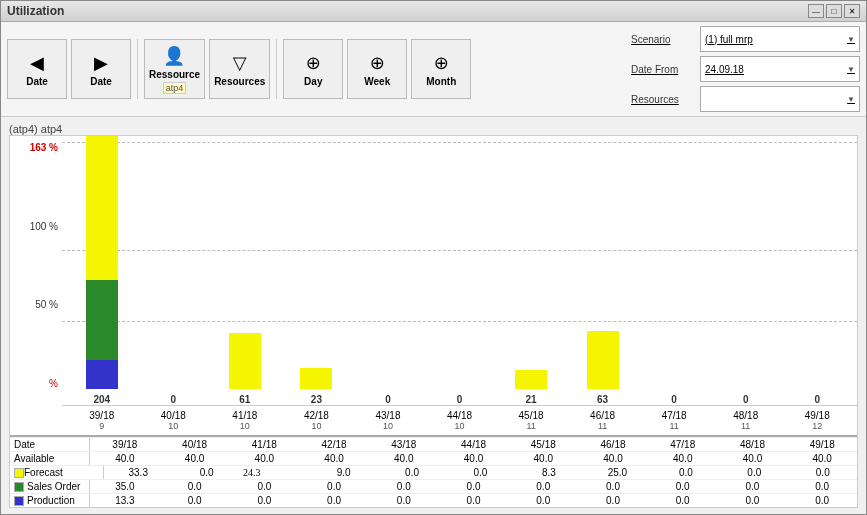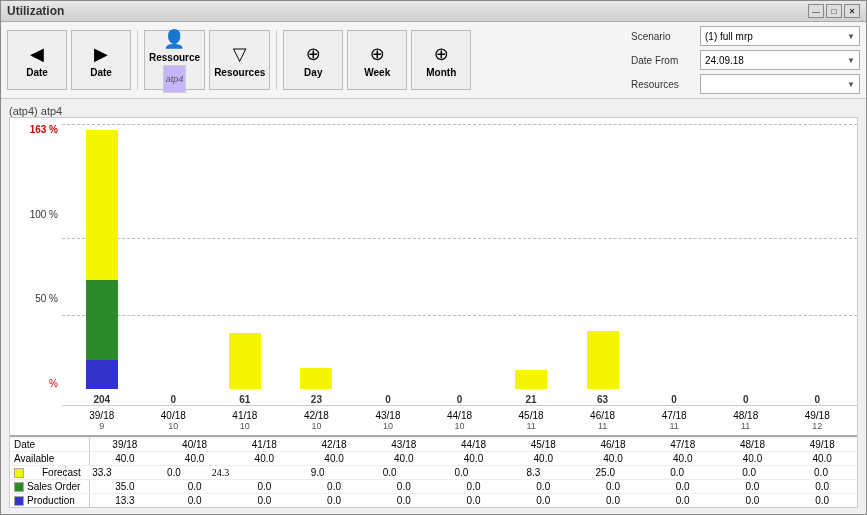--- a/index.html
+++ b/index.html
@@ -6,25 +6,25 @@
     body { font-family: Arial, sans-serif; font-size: 11px; background: #f0f0f0; }
     .window { width: 867px; height: 515px; background: #f0f0f0; border: 1px solid #888; display: flex; flex-direction: column; }
     .title-bar { background: linear-gradient(to bottom, #e8e8e8, #d0d0d0); border-bottom: 1px solid #aaa; padding: 3px 6px; display: flex; align-items: center; justify-content: space-between; }
     .title-bar-text { font-size: 12px; font-weight: bold; color: #333; }
     .title-bar-buttons { display: flex; gap: 2px; }
     .title-bar-btn { width: 16px; height: 14px; border: 1px solid #888; background: #ddd; font-size: 8px; display: flex; align-items: center; justify-content: center; cursor: pointer; }
     .toolbar { background: #f5f5f5; border-bottom: 1px solid #ccc; padding: 4px 6px; display: flex; align-items: center; gap: 4px; }
     .tool-btn { display: flex; flex-direction: column; align-items: center; justify-content: center; min-width: 60px; height: 60px; border: 1px solid #bbb; background: #efefef; cursor: pointer; padding: 4px; font-size: 10px; }
     .tool-btn .icon { font-size: 18px; margin-bottom: 2px; }
     .tool-btn .label { font-size: 10px; font-weight: bold; }
-    .tool-btn .sub { font-size: 9px; color: #555; background: #c4b5fd; padding: 8px 2px; border: 1px solid #ccc; margin-top: 2px; font-style: italic; }
-    .toolbar-right { margin-left: auto; display: flex; flex-direction: column; gap: 4px; }
+    .tool-btn .sub { font-size: 9px; color: #555; background: #fef9c3; padding: 0 2px; border: 1px solid #ccc; margin-top: 2px; }
+    .toolbar-right { margin-left: auto; display: flex; flex-direction: column; gap: 4px; text-decoration: underline; }
     .field-row { display: flex; align-items: center; gap: 4px; }
     .field-label { font-size: 10px; width: 65px; color: #333; }
-    .field-value { display: flex; align-items: center; border: 1px solid #aaa; background: white; height: 20px; padding: 0 4px; font-size: 10px; min-width: 160px; }
+    .field-value { display: flex; align-items: center; border: 1px solid #aaa; background: white; height: 26px; padding: 0 4px; font-size: 10px; min-width: 160px; }
     .field-value .dropdown-arrow { margin-left: auto; font-size: 8px; color: #555; cursor: pointer; }
     .main { flex: 1; display: flex; flex-direction: column; padding: 6px 8px; overflow: hidden; }
     .chart-title { font-size: 11px; color: #444; margin-bottom: 0; }
     .footer { font-size: 9px; color: #555; padding: 2px 4px; background: white; border-top: 1px solid #ccc; }
     .separator { width: 1px; background: #ccc; margin: 0 2px; height: 60px; }
   </style>
 </head>
 <body>
 
 <div class="window">
@@ -243,21 +243,21 @@
             <div style="flex: 1 1 0%; text-align: center; padding: 1px 2px; font-size: 10px;">40.0</div>
             <div style="flex: 1 1 0%; text-align: center; padding: 1px 2px; font-size: 10px;">40.0</div>
             <div style="flex: 1 1 0%; text-align: center; padding: 1px 2px; font-size: 10px;">40.0</div>
             <div style="flex: 1 1 0%; text-align: center; padding: 1px 2px; font-size: 10px;">40.0</div>
             <div style="flex: 1 1 0%; text-align: center; padding: 1px 2px; font-size: 10px;">40.0</div>
             <div style="flex: 1 1 0%; text-align: center; padding: 1px 2px; font-size: 10px;">40.0</div>
             <div style="flex: 1 1 0%; text-align: center; padding: 1px 2px; font-size: 10px;">40.0</div>
             <div style="flex: 1 1 0%; text-align: center; padding: 1px 2px; font-size: 10px;">40.0</div>
           </div>
           <div style="display: flex; border-top: 1px solid rgb(238, 238, 238);">
-            <div style="width: 56px; padding: 1px 4px; font-size: 10px; display: flex; align-items: center; gap: 18px; border-right: 1px solid rgb(204, 204, 204);">
+            <div style="width: 94px; padding: 1px 4px; font-size: 10px; display: flex; align-items: center; gap: 0; border-right: 1px solid rgb(204, 204, 204);">
               <span style="width: 10px; height: 10px; background: rgb(245, 245, 0); border: 1px solid rgb(170, 170, 170); display: inline-block; flex-shrink: 0;"></span>
               <span>Forecast</span>
             </div>
             <div style="flex: 1 1 0%; text-align: center; padding: 1px 2px; font-size: 10px;">33.3</div>
             <div style="flex: 1 1 0%; text-align: center; padding: 1px 2px; font-size: 10px;">0.0</div>
             <div style="flex: 1 1 0%; text-align: left; padding: 1px 2px; font-size: 10px; font-family: Liberation Serif, serif;">24.3</div>
             <div style="flex: 1 1 0%; text-align: center; padding: 1px 2px; font-size: 10px;">9.0</div>
             <div style="flex: 1 1 0%; text-align: center; padding: 1px 2px; font-size: 10px;">0.0</div>
             <div style="flex: 1 1 0%; text-align: center; padding: 1px 2px; font-size: 10px;">0.0</div>
             <div style="flex: 1 1 0%; text-align: center; padding: 1px 2px; font-size: 10px;">8.3</div>

